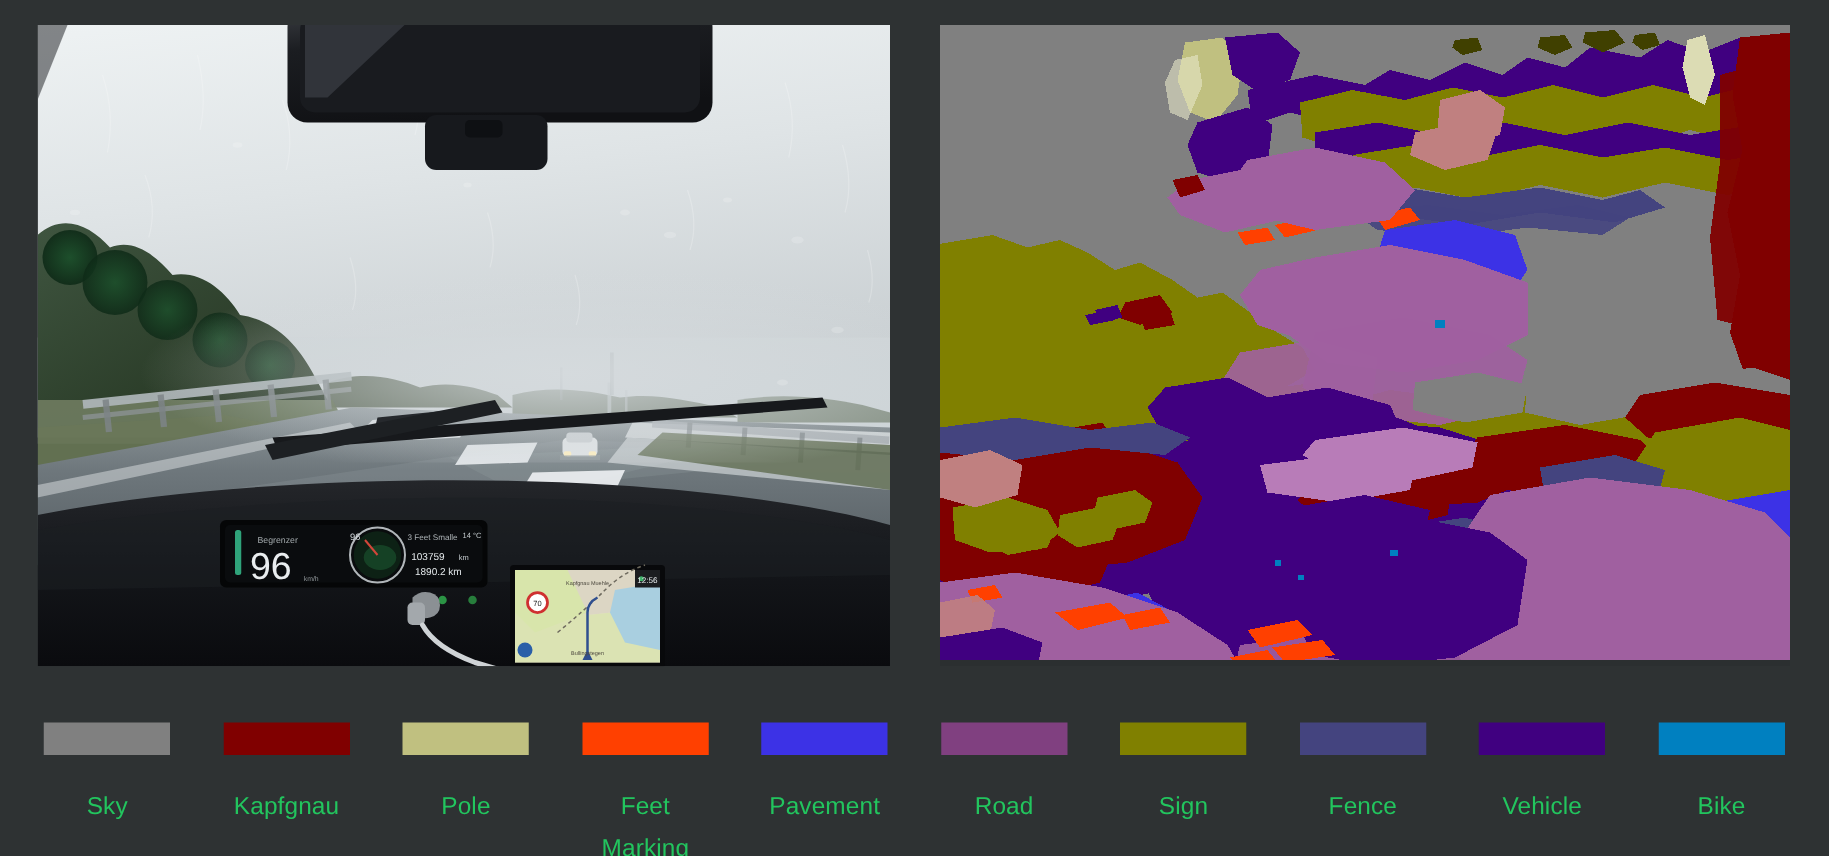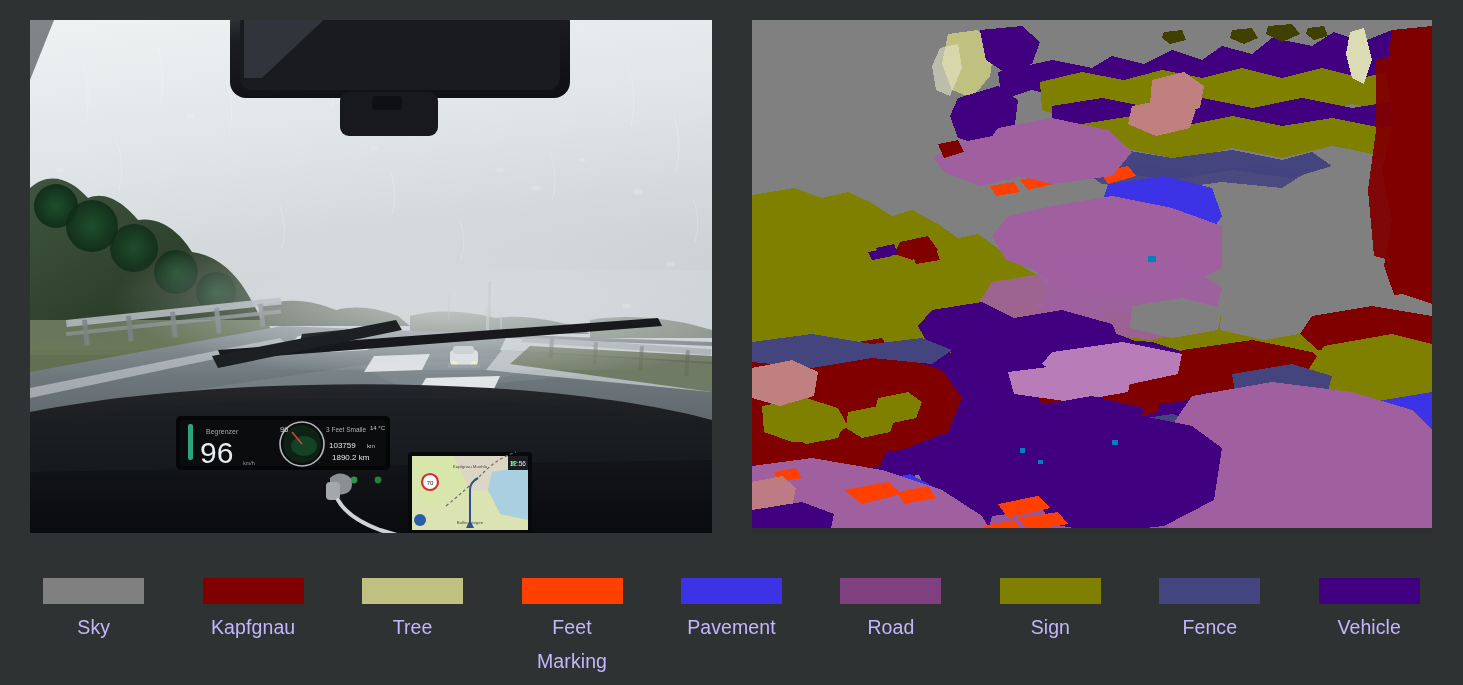--- a/index.html
+++ b/index.html
@@ -55,22 +55,22 @@
     flex-direction: column;
     align-items: center;
     padding-top: 18px;
   }
   .legend-swatch {
     width: 101px;
     height: 26px;
     display: block;
   }
   .legend-label {
-    margin-top: 7px;
-    color: #c4b5fd;
+    margin-top: 25px;
+    color: #22c55e;
     font-size: 19.5px;
     line-height: 1.72;
     text-align: center;
     max-width: 104px;
     word-spacing: normal;
     letter-spacing: 0.1px;
   }
 </style>
 </head>
 <body style="background: rgb(46, 50, 51);">
@@ -481,21 +481,21 @@
       <span class="legend-label">Sky</span>
     </div>
 
     <div class="legend-item">
       <span class="legend-swatch" style="background: rgb(128, 0, 0);"></span>
       <span class="legend-label">Kapfgnau</span>
     </div>
 
     <div class="legend-item">
       <span class="legend-swatch" style="background: rgb(192, 192, 128);"></span>
-      <span class="legend-label">Tree</span>
+      <span class="legend-label">Pole</span>
     </div>
 
     <div class="legend-item">
       <span class="legend-swatch" style="background: rgb(255, 64, 0);"></span>
       <span class="legend-label">Feet Marking</span>
     </div>
 
     <div class="legend-item">
       <span class="legend-swatch" style="background: rgb(60, 50, 230);"></span>
       <span class="legend-label">Pavement</span>
@@ -516,15 +516,19 @@
       <span class="legend-swatch" style="background: rgb(68, 68, 127);"></span>
       <span class="legend-label">Fence</span>
     </div>
 
     <div class="legend-item">
       <span class="legend-swatch" style="background: rgb(64, 0, 128);"></span>
       <span class="legend-label">Vehicle</span>
     </div>
 
 
+    <div class="legend-item">
+      <span class="legend-swatch" style="background: rgb(0, 128, 192);"></span>
+      <span class="legend-label">Bike</span>
+    </div>
 
   </div>
 </div>
 
 </body></html>

